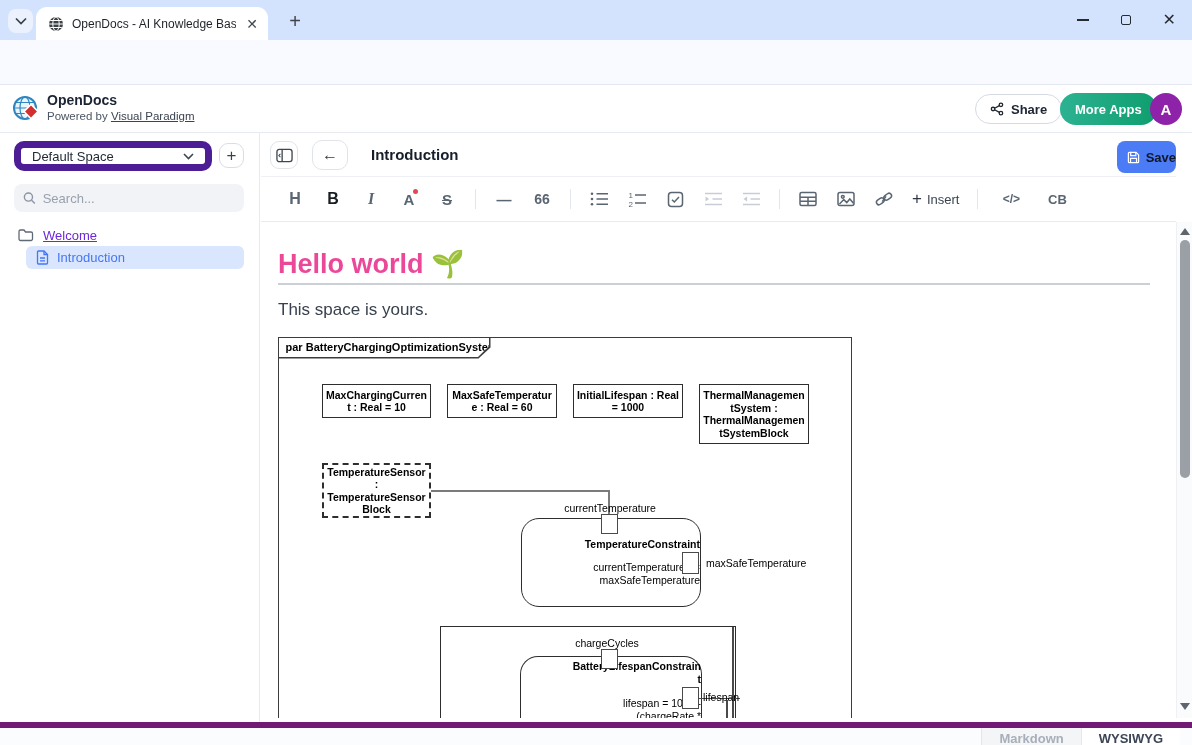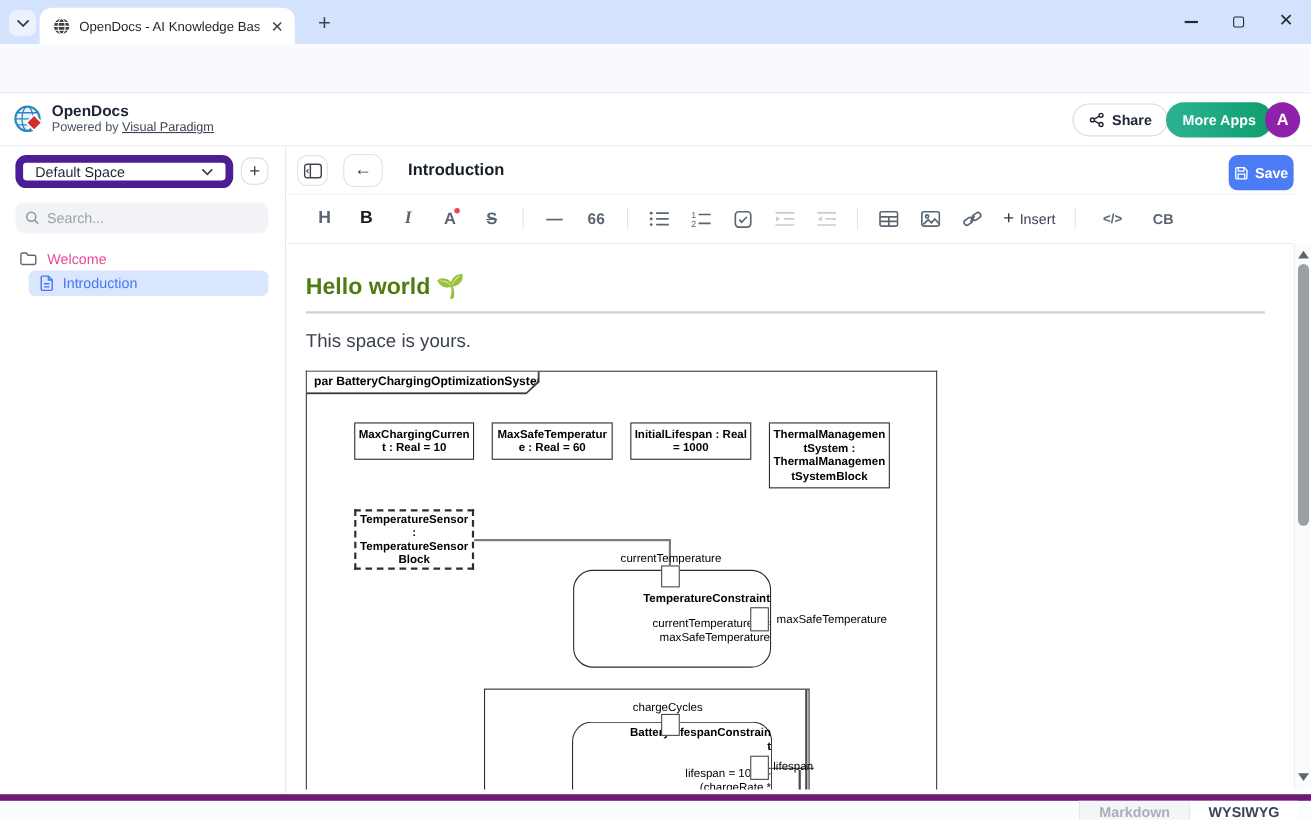--- a/index.html
+++ b/index.html
@@ -53,33 +53,33 @@
   .sidebar { position:absolute; left:0; top:133px; width:260px; height:589px; background:#fff; border-right:1px solid #e8eaee; }
   .space-select { position:absolute; left:14px; top:8px; width:198px; height:30px; border:7px solid #4c1d95; border-radius:10px;
     background:#fff; display:flex; align-items:center; justify-content:space-between; padding:0 11px; font-size:13px; color:#1f2735; cursor:pointer; }
   .add-page-btn { position:absolute; left:219px; top:10px; width:25px; height:25px; border:1px solid #d9dee6; border-radius:9px;
     background:#fff; display:flex; align-items:center; justify-content:center; font-size:17px; color:#3a424d; cursor:pointer; }
   .search-box { position:absolute; left:14px; top:51px; width:230px; height:28px; background:#f1f3f6; border-radius:8px;
     display:flex; align-items:center; gap:7px; padding:0 9px; }
   .search-box input { border:none; outline:none; background:transparent; font-size:13px; color:#5b6470; width:100%; font-family:inherit; }
   .search-box input::placeholder { color:#98a1ad; }
   .tree-folder { position:absolute; left:18px; top:93px; height:18px; display:flex; align-items:center; gap:9px;
-    font-size:13px; color:#ec4899; cursor:pointer; }
+    font-size:13px; color:#6d28d9; cursor:pointer;text-decoration:underline; }
   .tree-doc { position:absolute; left:26px; top:113px; width:218px; height:23px; background:#d9e6fd; border-radius:6px;
     display:flex; align-items:center; gap:8px; padding-left:10px; font-size:13px; color:#4576f7; cursor:pointer; }
 
   
   .editor-titlebar { position:absolute; left:261px; top:133px; width:915px; height:44px; background:#fff; border-bottom:1px solid #eef0f3; }
   .btn-panel { position:absolute; left:9px; top:8px; width:28px; height:28px; border:1px solid #e0e4ea; border-radius:9px;
     background:#fff; display:flex; align-items:center; justify-content:center; cursor:pointer; }
   .btn-backnav { position:absolute; left:51px; top:7px; width:36px; height:30px; border:1px solid #e0e4ea; border-radius:10px;
     background:#fff; display:flex; align-items:center; justify-content:center; font-size:16px; color:#333a44; cursor:pointer; }
   .doc-title { position:absolute; left:110px; top:0; line-height:44px; font-size:15px; font-weight:700; color:#161e2a; }
   .save-btn { position:absolute; left:856px; top:8px; width:59px; height:32px; background:#4b7bf5; border:none; border-radius:8px;
-    color:#ffffff; font-size:13px; font-weight:600; display:flex; align-items:center; justify-content:center; gap:6px; cursor:pointer; }
+    color:#0f172a; font-size:13px; font-weight:600; display:flex; align-items:center; justify-content:flex-end; gap:6px; cursor:pointer; }
 
   .editor-toolbar { position:absolute; left:261px; top:177px; width:915px; height:45px; background:#fff; border-bottom:1px solid #e8eaee;
     display:flex; align-items:center; padding-left:24px; gap:18px; }
   .ti { width:20px; height:22px; display:flex; align-items:center; justify-content:center; color:#5a6572; cursor:pointer; flex:none; }
   .ti-h { font-size:16px; font-weight:600; }
   .ti-b { font-size:16px; font-weight:800; color:#181d23; }
   .ti-i { font-size:16px; font-style:italic; font-family:"Liberation Serif",serif; font-weight:600; }
   .ti-a { font-size:15px; font-weight:600; position:relative; }
   .ti-a .reddot { position:absolute; top:1px; right:1px; width:5px; height:5px; border-radius:50%; background:#e5484d; }
   .ti-s { font-size:15px; font-weight:600; text-decoration:line-through; }
@@ -87,21 +87,21 @@
   .ti-q { font-size:14px; font-weight:800; letter-spacing:0px; }
   .ti-code { font-size:12px; font-weight:700; width:30px; }
   .ti-cb { font-size:13px; font-weight:700; width:26px; }
   .tdiv { width:1px; height:20px; background:#e3e6ea; flex:none; }
   .ti-insert { display:flex; align-items:center; gap:5px; color:#3b4450; cursor:pointer; flex:none; }
   .ti-insert .plus { font-size:17px; font-weight:500; color:#2f3743; }
   .ti-insert .lbl { font-size:13px; }
 
   
   .doc-canvas { position:absolute; left:261px; top:222px; width:915px; height:496px; background:#fff; overflow:hidden; }
-  .doc-h1 { position:absolute; left:17px; top:26px; font-size:21px; font-weight:700; color:#4d7c0f;text-align:center; }
+  .doc-h1 { position:absolute; left:17px; top:26px; font-size:27px; font-weight:700; color:#ec4899;text-align:center; }
   .doc-hr { position:absolute; left:17px; top:61px; width:872px; height:2px; background:#cbd0d7; }
   .doc-p { position:absolute; left:17px; top:78px; font-size:17px; color:#39414e; }
 
   
   .diagram { position:absolute; left:17px; top:115px; width:574px; height:381px; overflow:hidden;
     border:1.5px solid #3c3c3c; border-bottom:none; font-family:"Liberation Sans",sans-serif; color:#000; }
   .frame-tab { position:absolute; left:-1.5px; top:-1.5px; width:213px; height:22px; background:#3c3c3c;
     clip-path:polygon(0 0,100% 0,100% 50%,calc(100% - 12px) 100%,0 100%); }
   .frame-tab-inner { position:absolute; left:0; top:0; right:1.5px; bottom:1.5px; background:#fff;
     clip-path:polygon(0 0,100% 0,100% 48%,calc(100% - 11px) 100%,0 100%);

